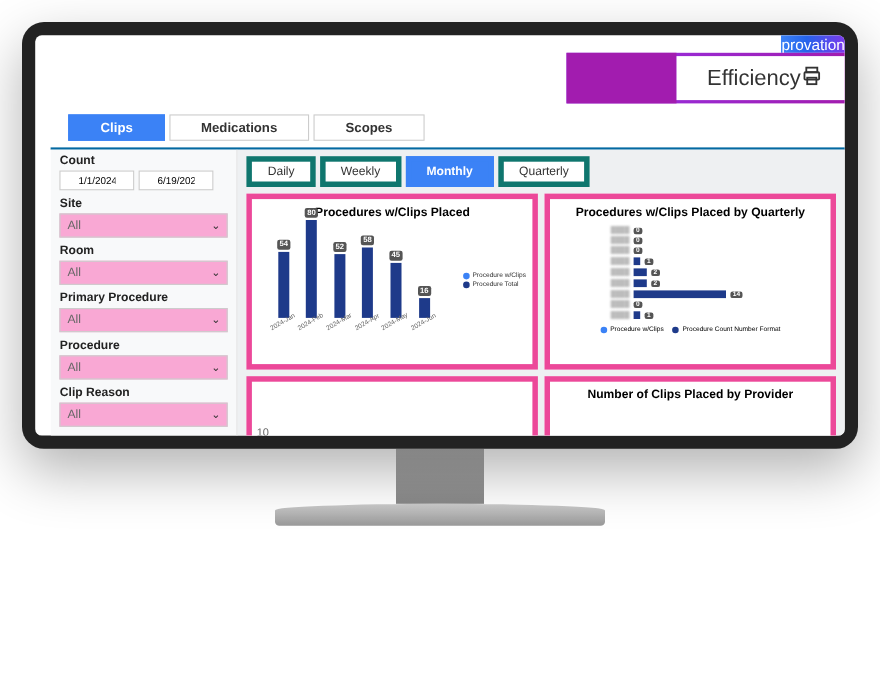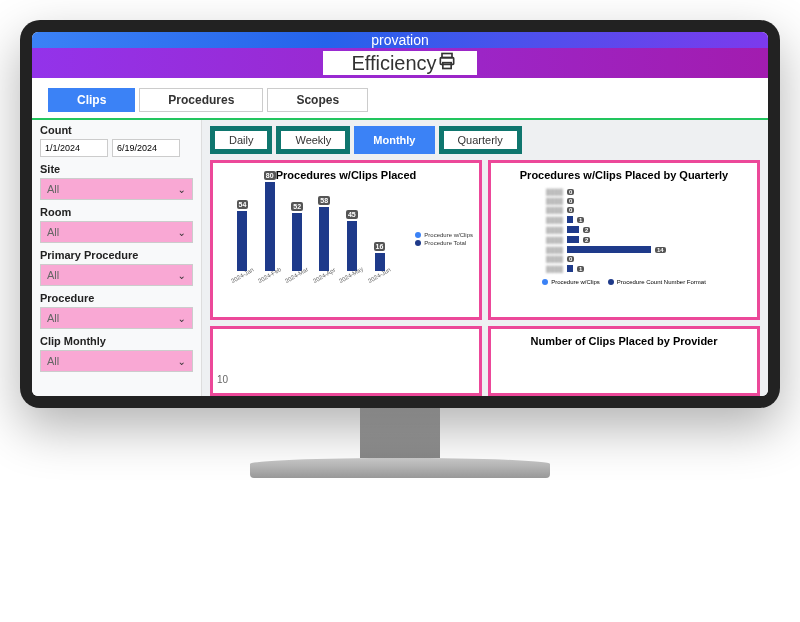--- a/index.html
+++ b/index.html
@@ -19,39 +19,39 @@
     position: relative;
     box-shadow: 0 20px 50px rgba(0,0,0,0.3);
   }
   .screen {
     background: #fff;
     border-radius: 6px;
     overflow: hidden;
     height: 364px;
     display: flex;
     flex-direction: column;
+    align-items: flex-end;
   }
   .topbar {
     background: linear-gradient(90deg, #3b82f6 0%, #2563eb 40%, #7c3aed 100%);
     height: 30px;
     display: flex;
     align-items: center;
     justify-content: center;
     color: #fff;
     font-size: 14px;
     font-weight: 500;
   }
   .header-row {
     background: #a21caf;
     background: linear-gradient(90deg, #9333ea 0%, #a21caf 100%);
     height: 46px;
     display: flex;
     align-items: center;
     padding: 0 0;
-    flex-direction: column;
   }
   .header-left-block {
     width: 100px;
     height: 100%;
     background: #a21caf;
   }
   .header-title-box {
     flex: 1;
     background: #fff;
     height: 40px;
@@ -68,21 +68,21 @@
   .print-icon svg { width: 20px; height: 20px; }
   .body-area {
     flex: 1;
     display: flex;
     flex-direction: column;
   }
   .main-tabs {
     display: flex;
     gap: 4px;
     padding: 10px 16px 6px 16px;
-    border-bottom: 2px solid #22c55e;
+    border-bottom: 2px solid #0369a1;
   }
   .main-tab {
     border: 1px solid #ccc;
     background: #fff;
     padding: 4px 28px;
     font-size: 12px;
     font-weight: 600;
     color: #333;
     cursor: pointer;
   }
@@ -102,21 +102,21 @@
     padding: 4px 8px;
     font-size: 11px;
     background: #f8f9fa;
   }
   .filter-group { margin-bottom: 6px; }
   .filter-label { font-weight: 700; font-size: 11px; margin-bottom: 3px; color: #222; }
   .date-inputs { display: flex; gap: 4px; }
   .date-input {
     width: 68px;
     font-size: 9px;
-    padding: 3px 4px;
+    padding: 3px 16px;
     border: 1px solid #ccc;
     background: #fff;
   }
   .select-box {
     width: 100%;
     border: 1px solid #ccc;
     background: #f9a8d4;
     padding: 4px 6px;
     font-size: 11px;
     color: #666;
@@ -147,21 +147,21 @@
     border-color: #3b82f6;
     font-weight: 600;
   }
   .chart-grid {
     display: grid;
     grid-template-columns: 1fr 1fr;
     gap: 6px;
   }
   .chart-card {
     background: #fff;
-    border: 3px solid #ec4899;
+    border: 5px solid #ec4899;
     padding: 6px;
     height: 160px;
     position: relative;
     overflow: hidden;
   }
   .chart-card.short { height: 70px; }
   .chart-title {
     text-align: center;
     font-size: 11px;
     font-weight: 700;
@@ -238,21 +238,21 @@
             <rect x="7" y="14" width="10" height="7"></rect>
           </svg>
         </span>
       </div>
     </div>
 
     <div class="body-area">
 
       <div class="main-tabs">
         <div class="main-tab active">Clips</div>
-        <div class="main-tab">Procedures</div>
+        <div class="main-tab">Medications</div>
         <div class="main-tab">Scopes</div>
       </div>
 
       <div class="content-row">
 
         <div class="sidebar">
           <div class="filter-group">
             <div class="filter-label">Count</div>
             <div class="date-inputs">
               <input class="date-input" value="1/1/2024" style="">
@@ -281,21 +281,21 @@
             </div>
           </div>
           <div class="filter-group">
             <div class="filter-label">Procedure</div>
             <div class="select-box">
               <span>All</span>
               <span class="chev">⌄</span>
             </div>
           </div>
           <div class="filter-group">
-            <div class="filter-label">Clip Monthly</div>
+            <div class="filter-label">Clip Reason</div>
             <div class="select-box">
               <span>All</span>
               <span class="chev">⌄</span>
             </div>
           </div>
         </div>
 
         <div class="main-panel">
 
           <div class="period-tabs">

